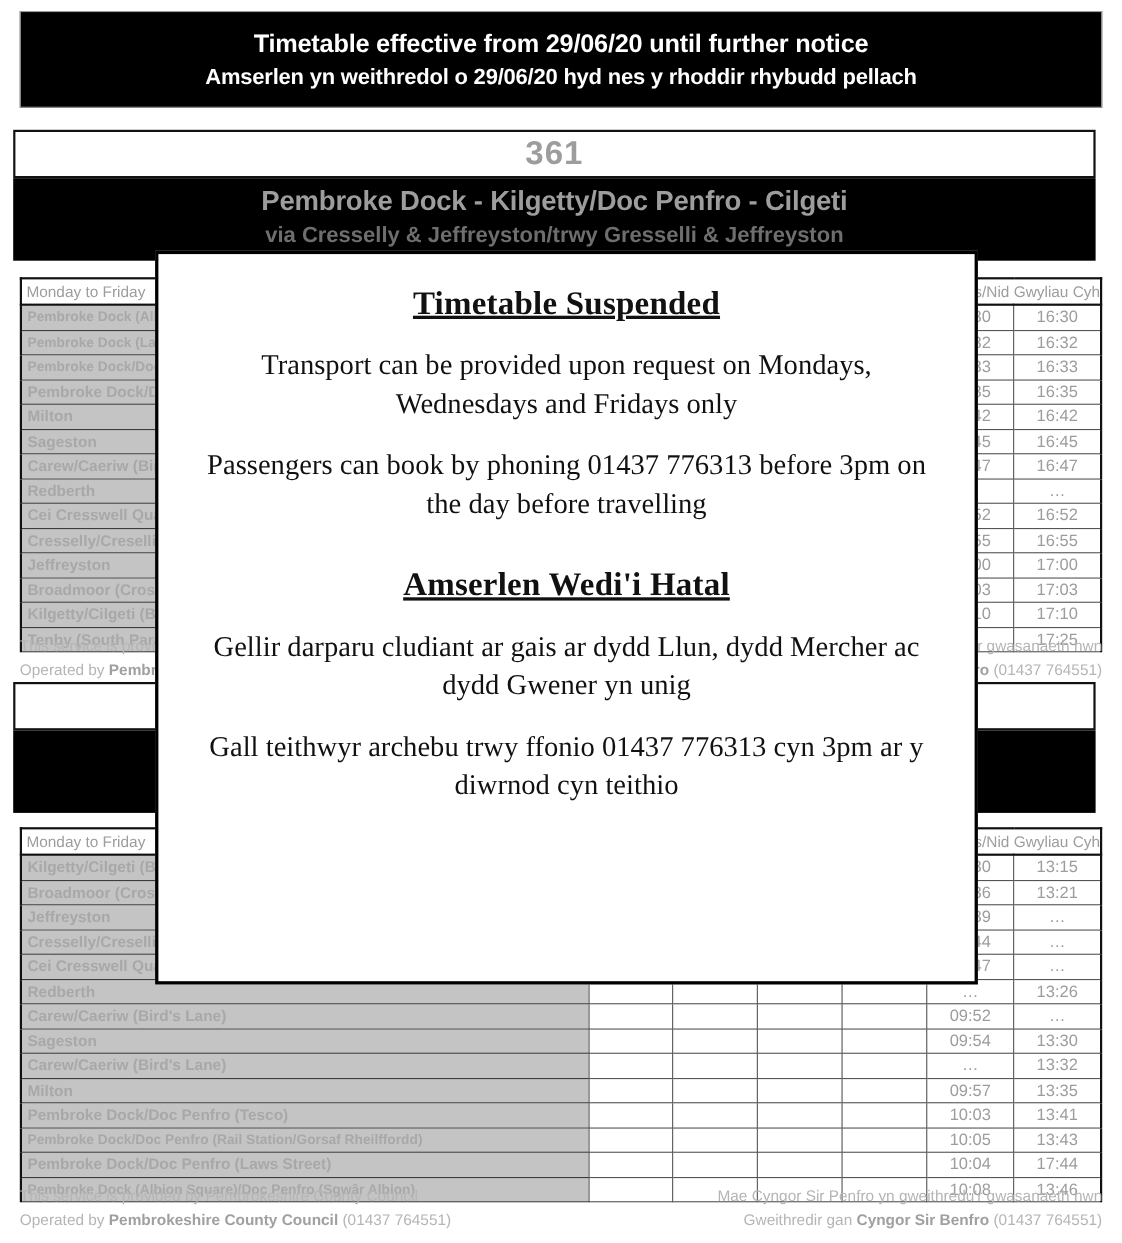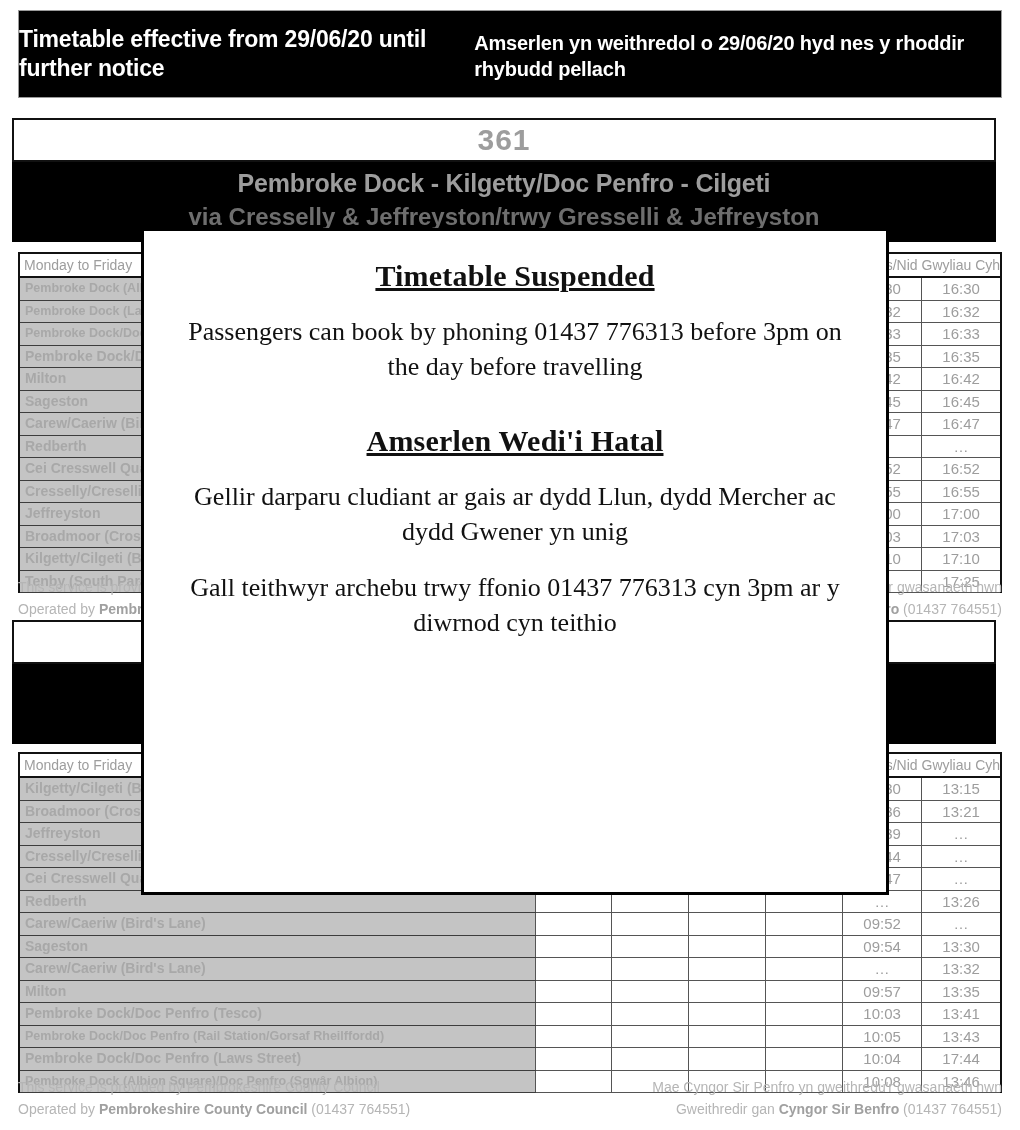--- a/index.html
+++ b/index.html
@@ -20,20 +20,21 @@
   .effective-banner {
     position: absolute;
     left: 18px;
     top: 10px;
     width: 984px;
     height: 88px;
     background: #000000;
     border: 1px solid #9a9a9a;
     box-sizing: border-box;
     display: flex;
+    flex-direction: column;
     align-items: center;
     justify-content: center;
   }
   .effective-banner .line1 {
     color: #ffffff;
     font-size: 23px;
     font-weight: bold;
     letter-spacing: -0.2px;
     line-height: 1.25;
   }
@@ -77,21 +78,21 @@
     display: block;
     color: #9d9d9d;
     font-size: 25px;
     font-weight: bold;
     line-height: 1.25;
     letter-spacing: -0.2px;
   }
   .route-name-band .rvia {
     display: block;
     color: #6e6e6e;
-    font-size: 24px;
+    font-size: 20px;
     font-weight: bold;
     line-height: 1.3;
     margin-top: 2px;
   }
 
   
   .tt {
     position: absolute;
     left: 18px;
     width: 984px;
@@ -532,17 +533,18 @@
     <span class="cy">Mae Cyngor Sir Penfro yn gweithredu'r gwasanaeth hwn</span>
   </div>
   <div class="row">
     <span class="en"><span>Operated by </span><b>Pembrokeshire County Council</b><span> (01437 764551)</span></span>
     <span class="cy"><span>Gweithredir gan </span><b>Cyngor Sir Benfro</b><span> (01437 764551)</span></span>
   </div>
 </div>
 
 <div class="overlay">
   <h2>Timetable Suspended</h2>
+  <p>Transport can be provided upon request on Mondays, Wednesdays and Fridays only</p>
   <p>Passengers can book by phoning 01437 776313 before 3pm on the day before travelling</p>
   <h2 class="cy">Amserlen Wedi'i Hatal</h2>
   <p>Gellir darparu cludiant ar gais ar dydd Llun, dydd Mercher ac dydd Gwener yn unig</p>
   <p>Gall teithwyr archebu trwy ffonio 01437 776313 cyn 3pm ar y diwrnod cyn teithio</p>
 </div>
 
 </body></html>

